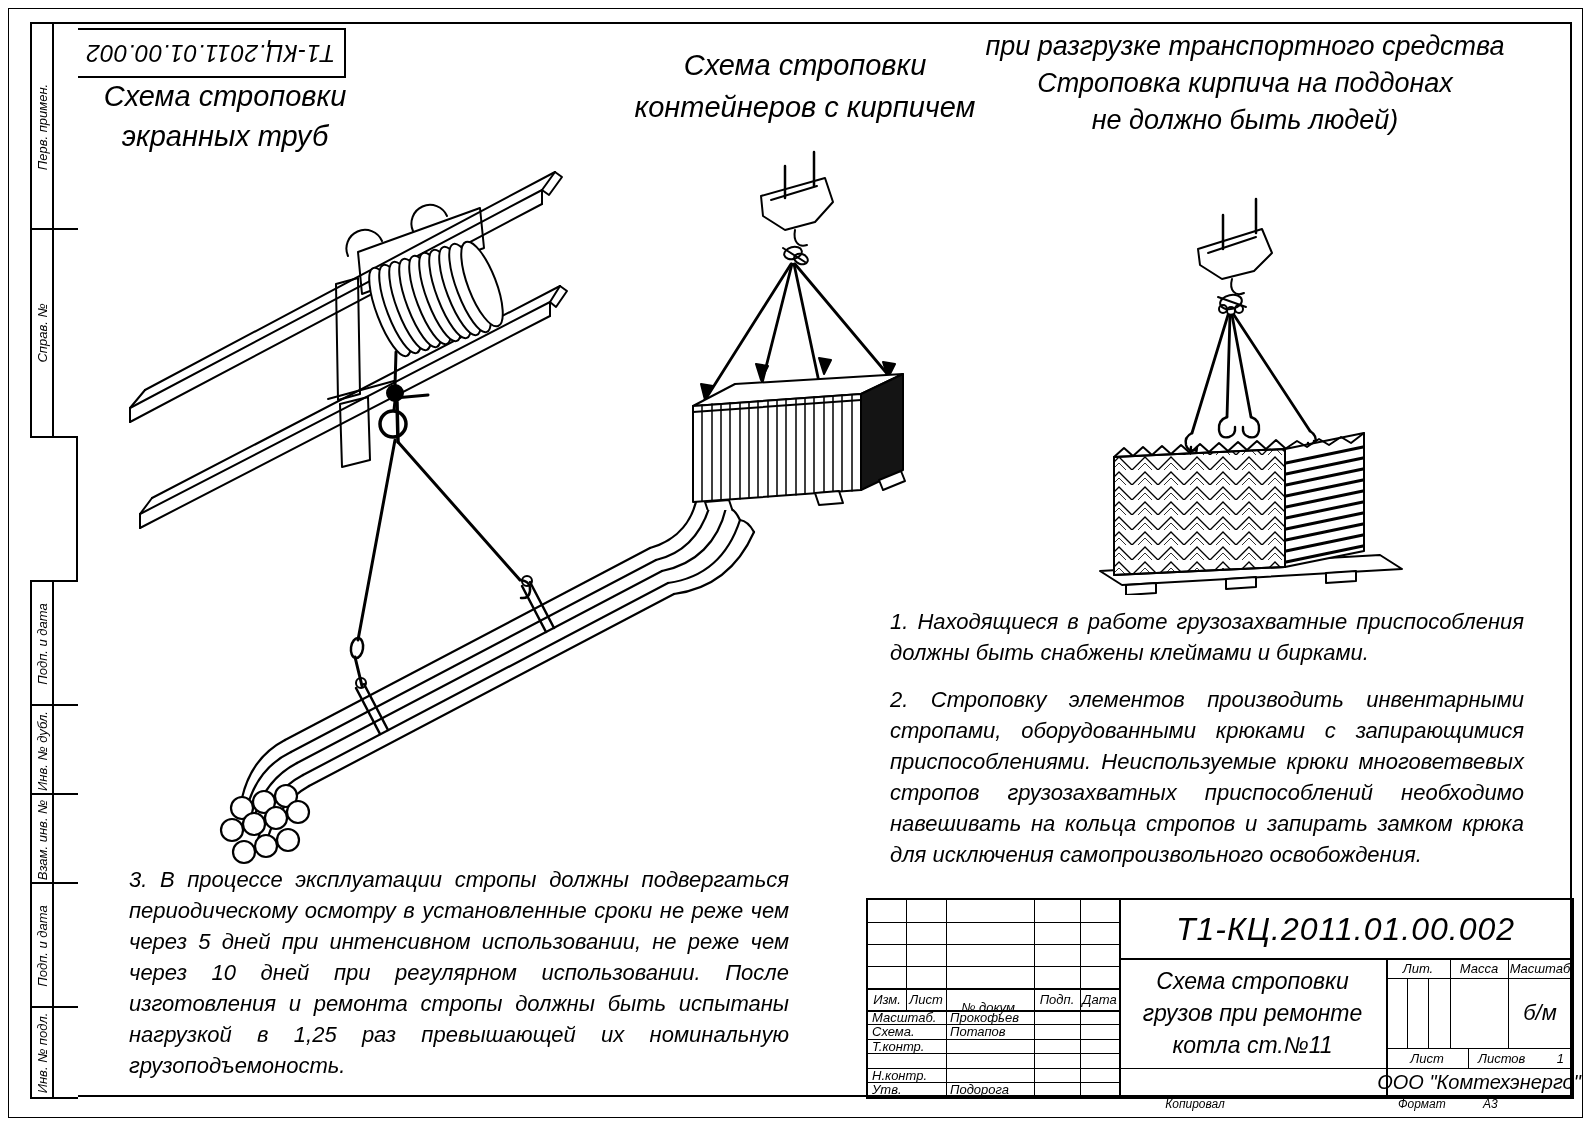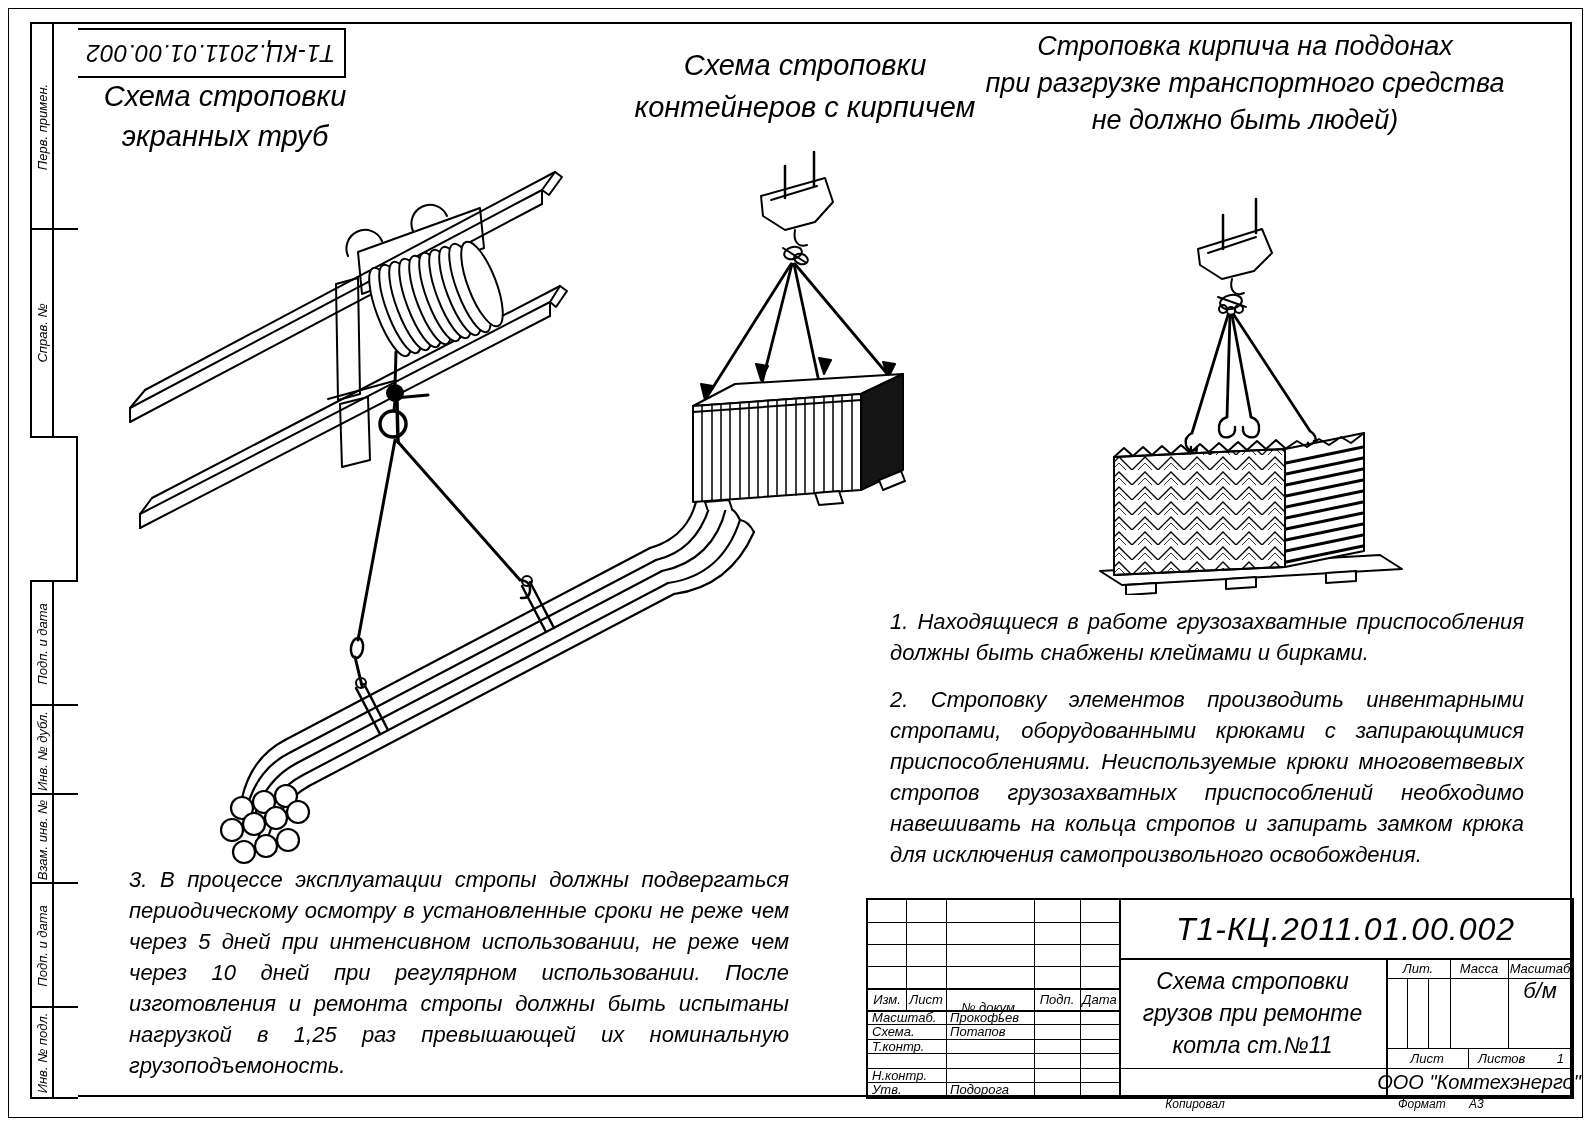--- a/index.html
+++ b/index.html
@@ -32,21 +32,21 @@
   .tb .vline{position:absolute;background:#000;width:1px;}
   .tb .vline2{position:absolute;background:#000;width:2px;}
   .tb .cell{position:absolute;font-style:italic;font-size:13px;display:flex;align-items:center;}
   .tb .cctr{justify-content:center;text-align:center;}
   .docnum{position:absolute;left:251px;top:0;width:453px;height:58px;display:flex;align-items:center;justify-content:center;
           font-size:32px;font-style:italic;letter-spacing:1px;}
   .tbname{position:absolute;left:251px;top:58px;width:267px;height:110px;display:flex;flex-direction:column;
           align-items:center;justify-content:center;font-size:23px;line-height:32px;font-style:italic;}
   .company{position:absolute;left:518px;top:168px;width:186px;height:29px;display:flex;align-items:center;justify-content:center;
            font-size:20px;font-style:italic;white-space:nowrap;}
-  .bm{position:absolute;left:640px;top:78px;width:64px;height:70px;display:flex;justify-content:center;
+  .bm{position:absolute;left:640px;top:78px;width:64px;height:70px;display:flex;align-items:center;justify-content:center;
       font-size:22px;font-style:italic;}
   .footer-lbl{font-style:italic;font-size:12px;white-space:nowrap;}
   svg{display:block;}
 </style>
 </head>
 <body>
 
 <div class="page">
 
   <div class="abs outer-border"></div>
@@ -94,22 +94,22 @@
 
   <div class="abs fig-title" style="left:70px;top:76px;width:310px;">
     <div>Схема строповки</div>
     <div>экранных труб</div>
   </div>
   <div class="abs fig-title" style="left:600px;top:44px;width:410px;line-height:42px;">
     <div>Схема строповки</div>
     <div>контейнеров с кирпичем</div>
   </div>
   <div class="abs fig-title3" style="left:985px;top:28px;width:520px;">
+    <div>при разгрузке транспортного средства</div>
     <div>Строповка кирпича на поддонах</div>
-    <div>при разгрузке транспортного средства</div>
     <div>не должно быть людей)</div>
   </div>
 
   <svg class="abs" style="left:90px;top:140px;" width="790" height="740" viewBox="0 0 790 740">
     <g stroke="#000" fill="none" stroke-width="2" stroke-linejoin="round" stroke-linecap="round">
 
       <path d="M55,250 L465,32"></path>
       <path d="M40,268 L452,50"></path>
       <path d="M40,282 L452,64"></path>
       <path d="M465,32 L452,50 L452,64"></path>
@@ -394,16 +394,16 @@
       <span>1</span>
     </div>
     <div class="company">
         <span>ООО "Комтехэнерго"</span>
       </div>
   </div>
 
   <div class="abs footer-lbl ctr" style="left:1100px;top:1097px;width:190px;">Копировал</div>
   <div class="abs footer-lbl" style="left:1398px;top:1097px;">
     <span>Формат</span>
-    <span style="margin-left:20px;font-style:italic;">А3</span>
+    <span style="margin-left:34px;font-style:italic;">А3</span>
   </div>
 
 </div>
 
 </body></html>

